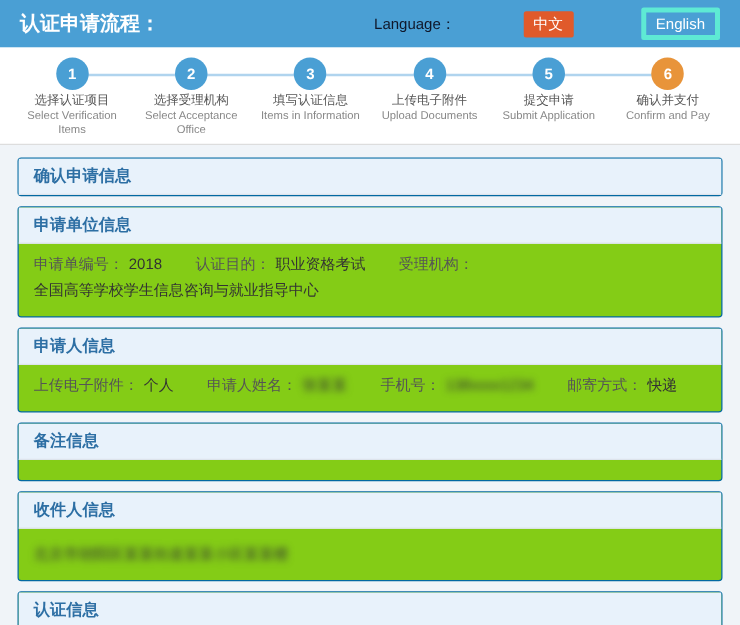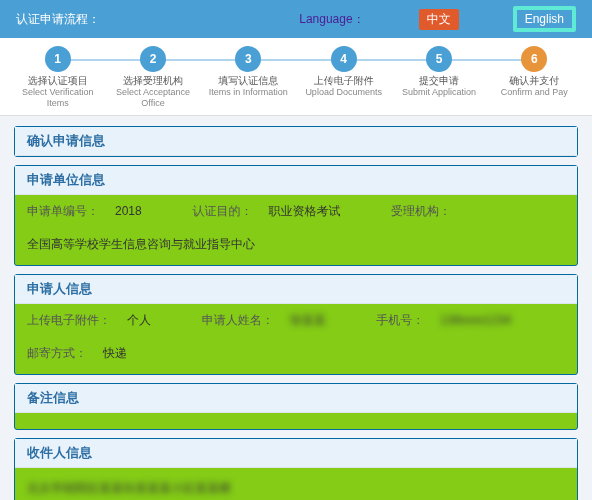--- a/index.html
+++ b/index.html
@@ -15,30 +15,30 @@
     
     .top-bar {
       background: #4a9fd4;
       padding: 6px 16px;
       display: flex;
       align-items: center;
       justify-content: space-between;
     }
     .top-bar-title {
       color: #fff;
-      font-size: 12px;
-      font-weight: normal;
+      font-size: 16px;
+      font-weight: bold;
     }
     .lang-section {
       display: flex;
       align-items: center;
       gap: 6px;
     }
     .lang-label {
-      color: #4c1d95;
+      color: #0f172a;
       font-size: 12px;
     }
     .lang-btn {
       padding: 2px 8px;
       font-size: 12px;
       border: none;
       cursor: pointer;
       border-radius: 2px;
       margin-left: 48px;
     }
@@ -138,21 +138,21 @@
     .section-body {
       padding: 8px 12px;
     }
 
     .info-row {
       display: flex;
       align-items: center;
       margin-bottom: 4px;
       font-size: 12px;
       flex-wrap: wrap;
-      gap: 16px;
+      gap: 4px;
     }
     .info-label {
       color: #555;
       white-space: nowrap;
     }
     .info-value {
       color: #333;
       white-space: nowrap;
     }
     .info-sep {

